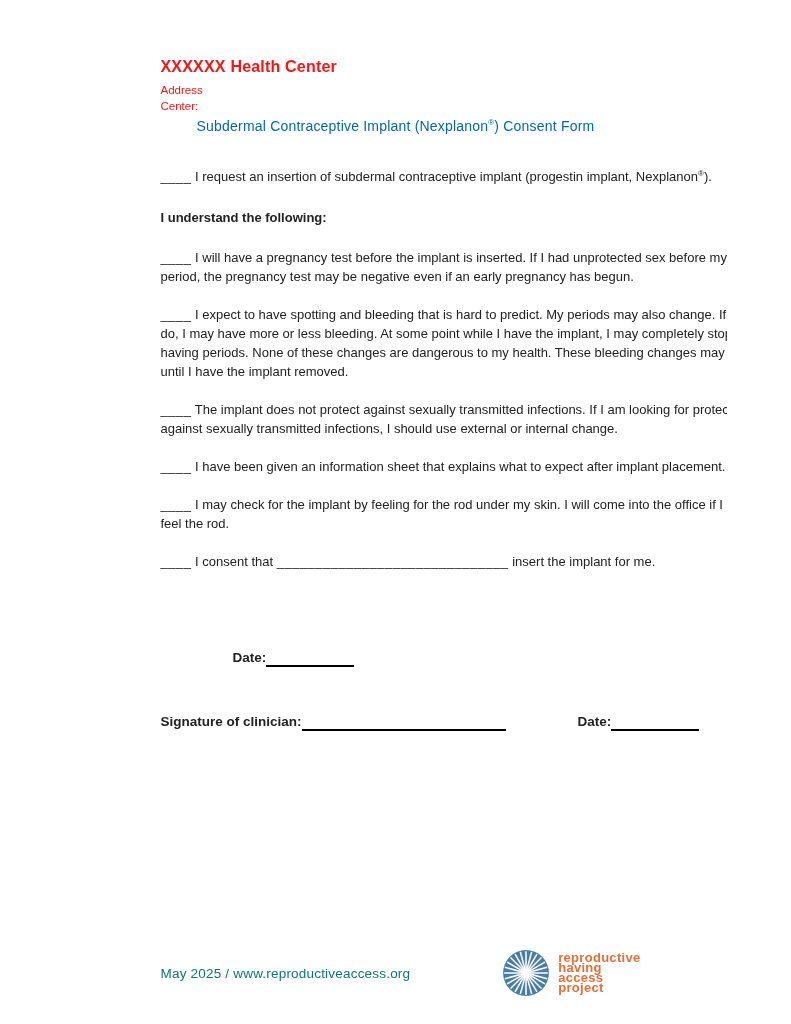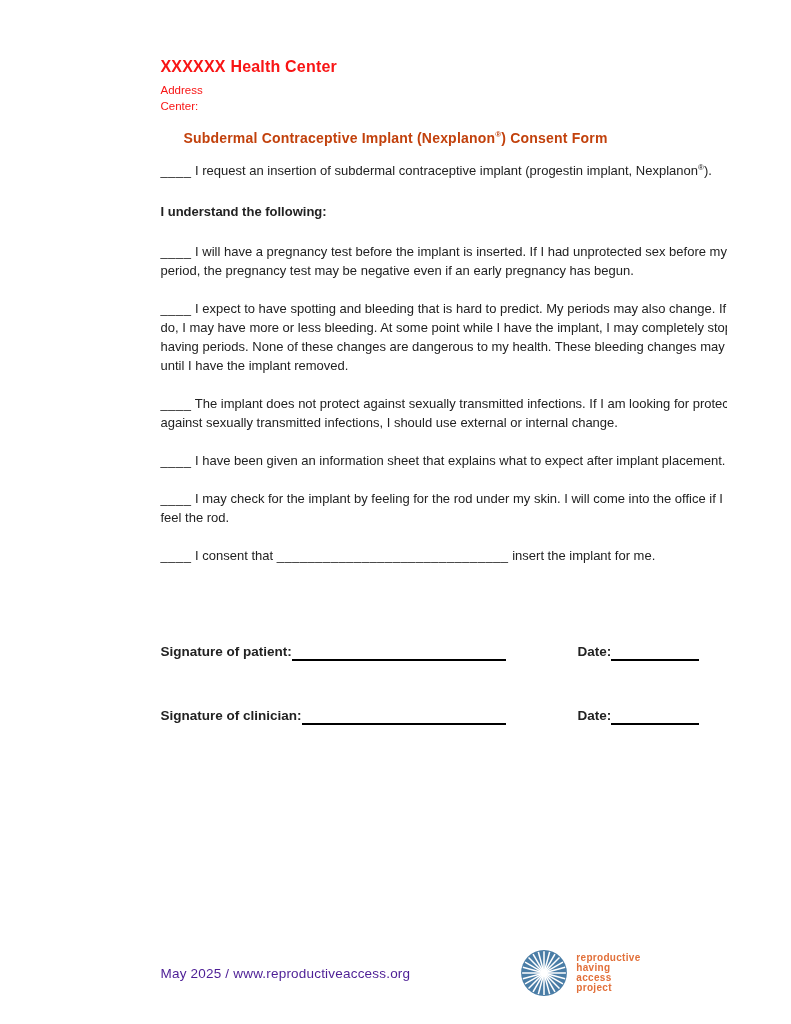--- a/index.html
+++ b/index.html
@@ -34,38 +34,38 @@
     letter-spacing: 0.2px;
   }
   .clinic-line {
     font-size: 11.5px;
     font-weight: normal;
     line-height: 16px;
   }
   
   .form-title {
     position: absolute;
-    top: 118px;
+    top: 106px;
     left: 0;
     width: 100%;
     text-align: center;
     font-size: 14px;
-    font-weight: bold;
+    font-weight: normal;
     letter-spacing: 0.2px;
-    color: #c2410c;
+    color: #0369a1;
   }
   sup {
     font-size: 8px;
     vertical-align: super;
     line-height: 0;
   }
   
   .content {
     position: absolute;
-    top: 149px;
+    top: 155px;
     left: 96px;
     width: 608px;
     font-size: 13px;
     line-height: 19px;
     color: var(--ink);
   }
   .para { margin-bottom: 19px; }
   .heading {
     font-weight: bold;
     margin-top: 22px;
@@ -109,27 +109,27 @@
     position: absolute;
     left: 96px;
     right: 86px;
     bottom: 38px;
     display: flex;
     justify-content: space-between;
     align-items: center;
   }
   .footer-text {
     font-size: 13.5px;
-    color: #4c1d95;
+    color: #0f766e;
     letter-spacing: 0.2px;
   }
   .logo { display: flex; align-items: center; }
   .logo-text {
     margin-left: 7px;
-    font-size: 10px;
+    font-size: 13px;
     font-weight: bold;
     line-height: 10px;
     color: var(--logo-orange);
     letter-spacing: 0.3px;
   }
 </style>
 </head>
 <body>
 
 <div class="page">
@@ -157,24 +157,20 @@
     <p class="para"><span class="blank">____</span><span> The implant does not protect against sexually transmitted infections. If I am looking for protection against sexually transmitted infections, I should use external or internal change.</span></p>
 
     <p class="para"><span class="blank">____</span><span> I have been given an information sheet that explains what to expect after implant placement.</span></p>
 
     <p class="para"><span class="blank">____</span><span> I may check for the implant by feeling for the rod under my skin. I will come into the office if I can’t feel the rod.</span></p>
 
     <p class="para"><span class="blank">____</span><span> I consent that </span><span class="blank">______________________________</span><span> insert the implant for me.</span></p>
 
     <section class="signatures">
       <div class="sig-row">
-        <div class="sig-left">
-          <span class="sig-label">Signature of patient:</span>
-          <span class="sig-line"></span>
-        </div>
         <div class="sig-date">
           <span class="sig-label">Date:</span>
           <span class="sig-line date-line"></span>
         </div>
       </div>
       <div class="sig-row">
         <div class="sig-left">
           <span class="sig-label">Signature of clinician:</span>
           <span class="sig-line"></span>
         </div>

